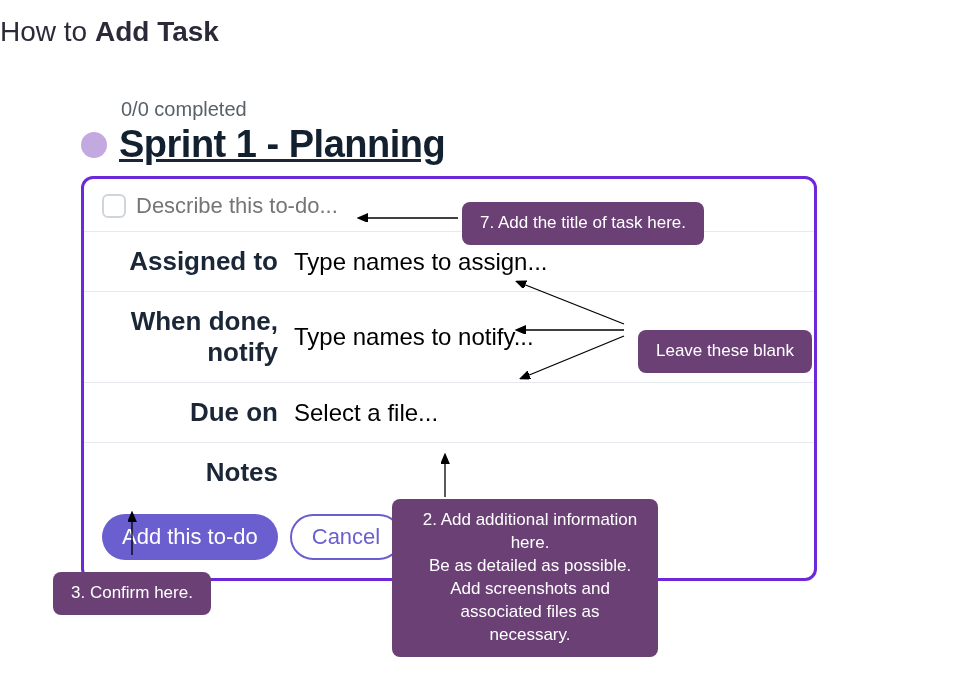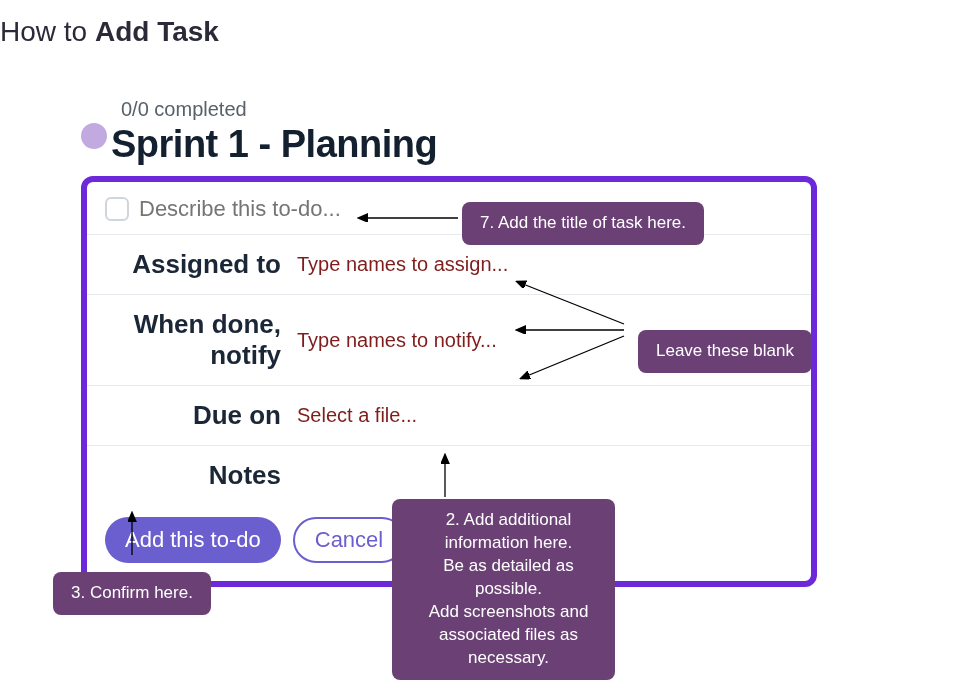--- a/index.html
+++ b/index.html
@@ -26,38 +26,39 @@
     width: 736px;
     margin-left: 11px;
   }
   .completed {
     font-size: 20px;
     color: #58606a;
     margin-left: 40px;
   }
   .sprint-row {
     display: flex;
-    align-items: flex-start;
-    gap: 4px;
+    align-items: center;
+    gap: 12px;
     margin-top: 2px;
+    text-decoration: underline;
   }
   .dot {
     width: 26px; height: 26px;
     border-radius: 50%;
     background: #c2a9e0;
   }
   .sprint-title {
     font-size: 38px;
     font-weight: 800;
     color: #13202f;
     letter-spacing: -0.5px;
   }
 
   .card {
-    border: 6px solid #6d28d9;
+    border: 3px solid #6d28d9;
     border-radius: 12px;
     margin-top: 10px;
     padding: 10px 0 18px 0;
     position: relative;
   }
   .title-row {
     display: flex;
     align-items: center;
     gap: 10px;
     padding: 4px 18px 12px 18px;
@@ -86,22 +87,22 @@
     padding: 14px 18px 14px 0;
   }
   .field-label {
     font-size: 26px;
     font-weight: 600;
     color: #1b2637;
     text-align: right;
     padding-right: 16px;
   }
   .field-value {
-    font-size: 20px;
-    color: #7f1d1d;
+    font-size: 24px;
+    color: #000000;
   }
 
   .button-row {
     display: flex;
     gap: 12px;
     padding: 12px 0 0 18px;
   }
   .btn {
     font-size: 22px;
     padding: 8px 20px;
@@ -182,21 +183,21 @@
       <button class="btn btn-primary">Add this to-do</button>
       <button class="btn btn-secondary">Cancel</button>
     </div>
   </div>
 </div>
 
 <div class="callout" style="left:462px; top:202px;">7. Add the title of task here.</div>
 
 <div class="callout" style="left:628px; top:330px;margin-left:10px;">Leave these blank</div>
 
-<div class="callout" style="left:392px; top:499px; width:223px;padding-left:28px;">2. Add additional information here.<br>Be as detailed as possible.<br>Add screenshots and<br>associated files as necessary.</div>
+<div class="callout" style="left:392px; top:499px; width:266px;padding-left:28px;">2. Add additional information here.<br>Be as detailed as possible.<br>Add screenshots and<br>associated files as necessary.</div>
 
 <div class="callout" style="left:53px; top:572px;">3. Confirm here.</div>
 
 <svg class="arrow" style="left:0;top:0;" width="964" height="682">
   <defs>
     <marker id="ah" markerWidth="8" markerHeight="8" refX="6" refY="3" orient="auto">
       <path d="M0,0 L7,3 L0,6 Z" class="arrow-head"></path>
     </marker>
   </defs>
 

